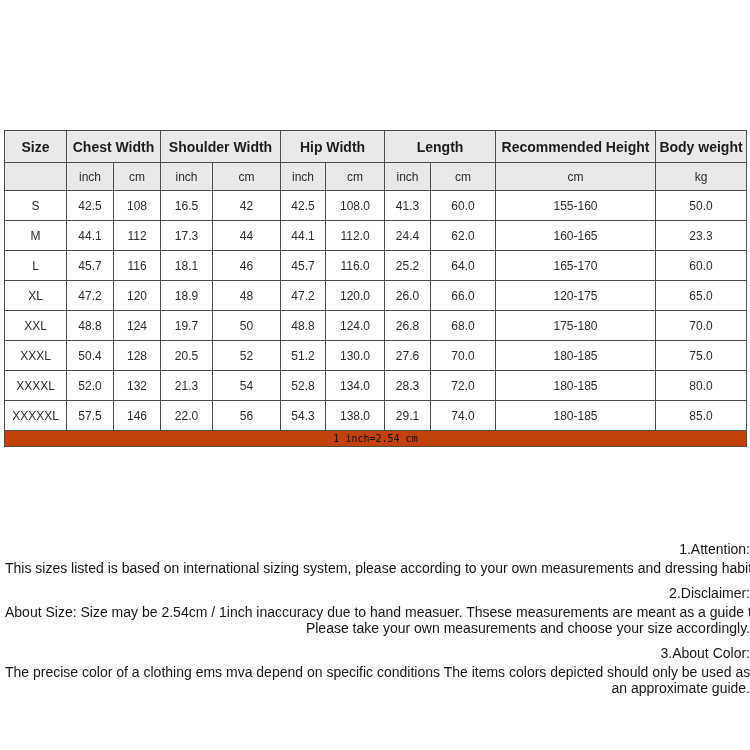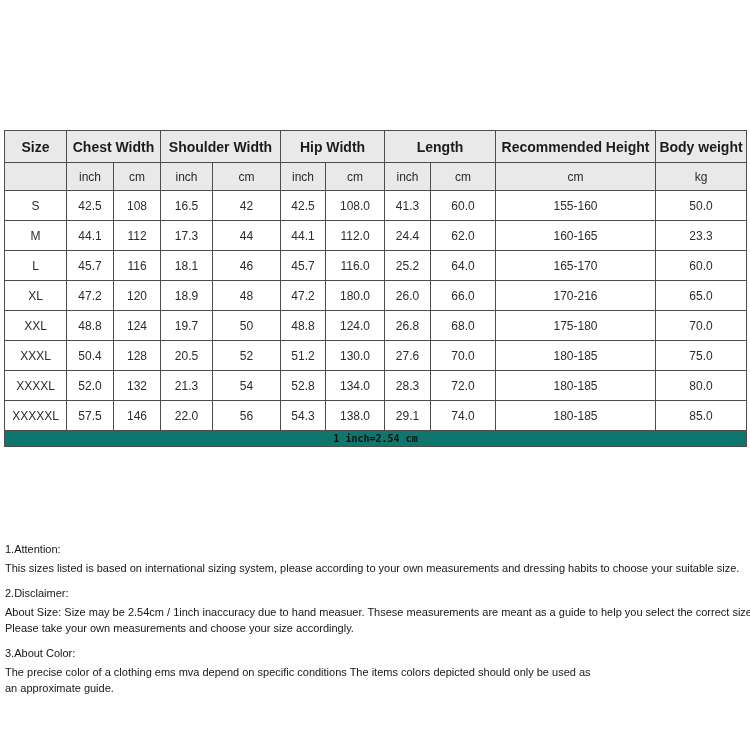--- a/index.html
+++ b/index.html
@@ -10,23 +10,23 @@
     border-collapse:collapse;table-layout:fixed;
     font-family:"Liberation Sans",sans-serif;
   }
   .size-chart th,.size-chart td{
     border:1px solid #4d4d4d;text-align:center;vertical-align:middle;
     padding:0;overflow:hidden;white-space:nowrap;
   }
   tr.h1 th{height:31px;background:#e9e9e9;font-size:14px;font-weight:bold;color:#1c1c1c;}
   tr.h2 td{height:27px;background:#e9e9e9;font-size:12px;font-weight:normal;color:#2b2b2b;}
   tbody.data td{height:29px;background:#ffffff;font-size:12px;color:#2b2b2b;}
-  tfoot td{height:15px;background:#0f766e;font-size:10px;font-weight:bold;
+  tfoot td{height:15px;background:#c2410c;font-size:10px;font-weight:normal;
     font-family:"DejaVu Sans Mono",monospace;color:#111111;}
-  .notes{position:absolute;left:5px;top:541px;width:745px;color:#161616;font-size:11px;}
+  .notes{position:absolute;left:5px;top:541px;width:745px;color:#161616;font-size:14px;text-align:right;}
   .note{margin-bottom:9px;}
   .note-title{line-height:16px;margin-bottom:3px;white-space:nowrap;}
   .note-line{line-height:16px;white-space:nowrap;}
 </style>
 </head>
 <body>
 
 <div class="page">
 
   <table class="size-chart">
@@ -107,24 +107,24 @@
           <td>165-170</td>
           <td>60.0</td>
         </tr>
         <tr>
           <td>XL</td>
           <td>47.2</td>
           <td>120</td>
           <td>18.9</td>
           <td>48</td>
           <td>47.2</td>
-          <td>180.0</td>
+          <td>120.0</td>
           <td>26.0</td>
           <td>66.0</td>
-          <td>170-216</td>
+          <td>120-175</td>
           <td>65.0</td>
         </tr>
         <tr>
           <td>XXL</td>
           <td>48.8</td>
           <td>124</td>
           <td>19.7</td>
           <td>50</td>
           <td>48.8</td>
           <td>124.0</td>

